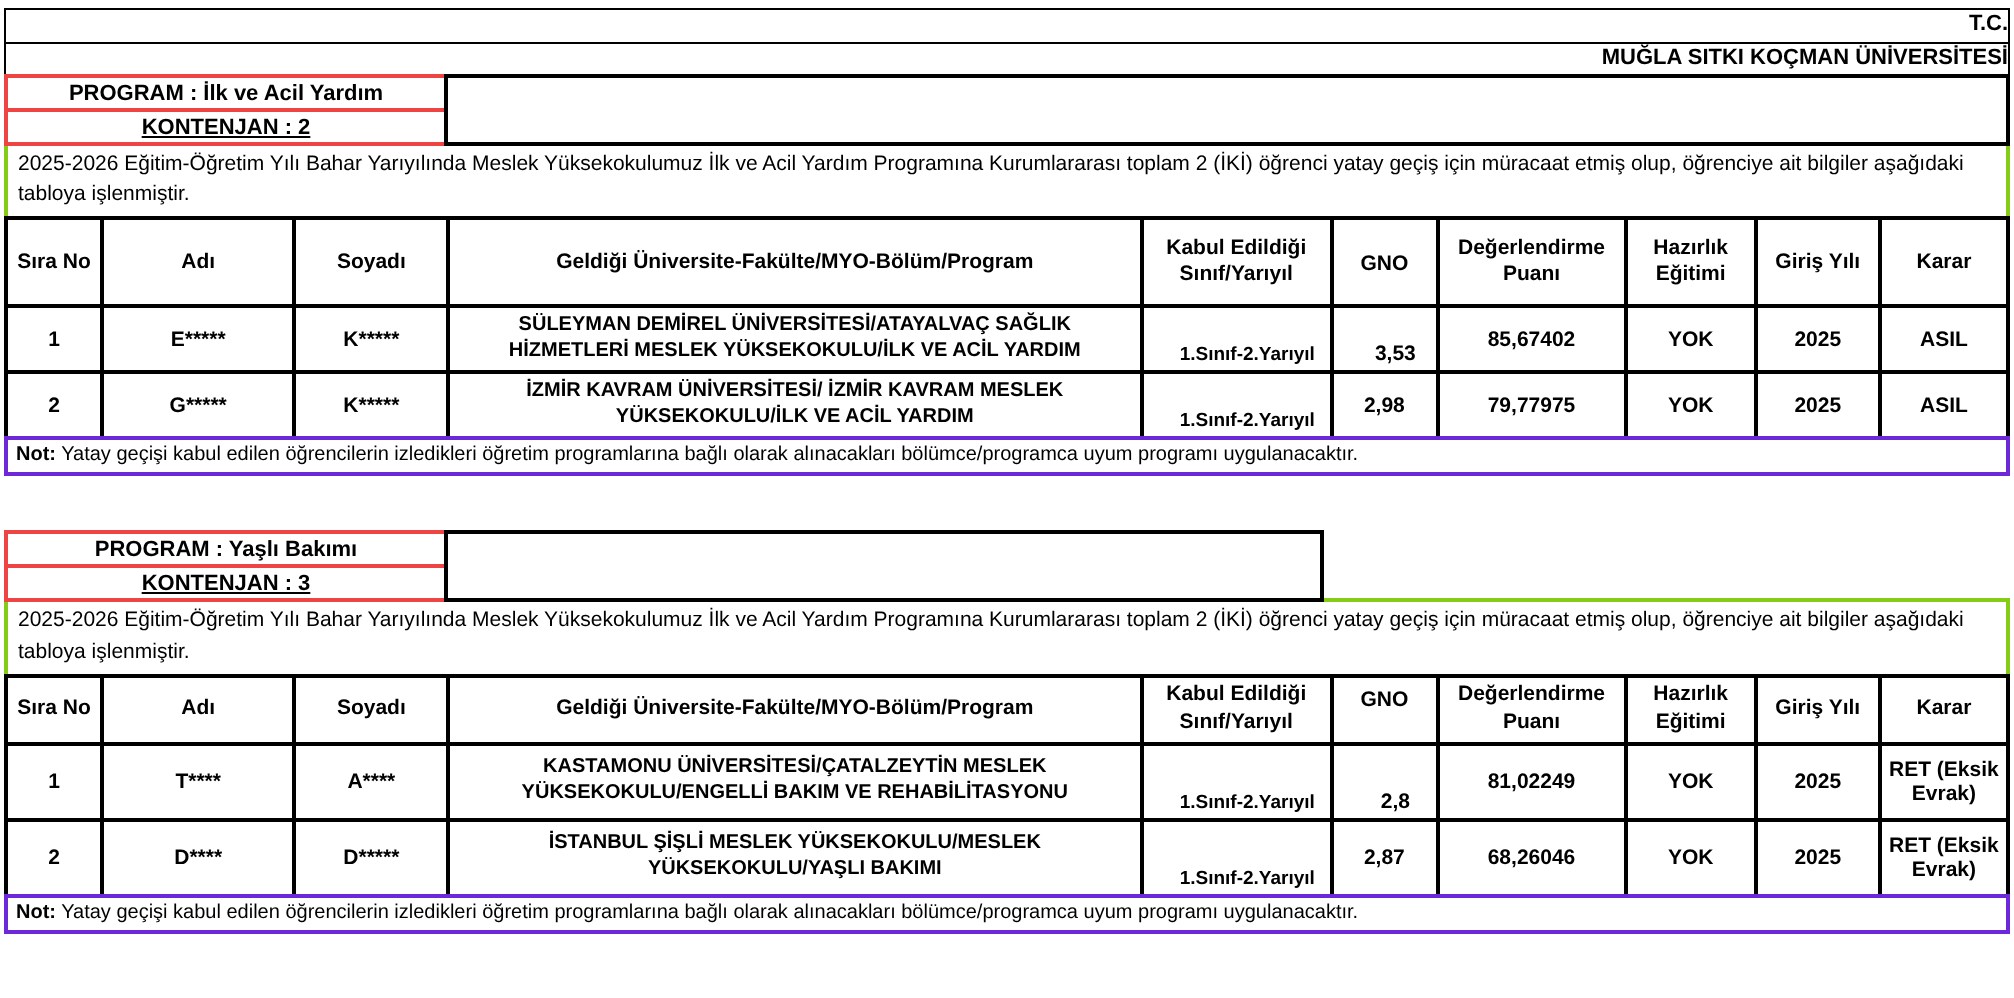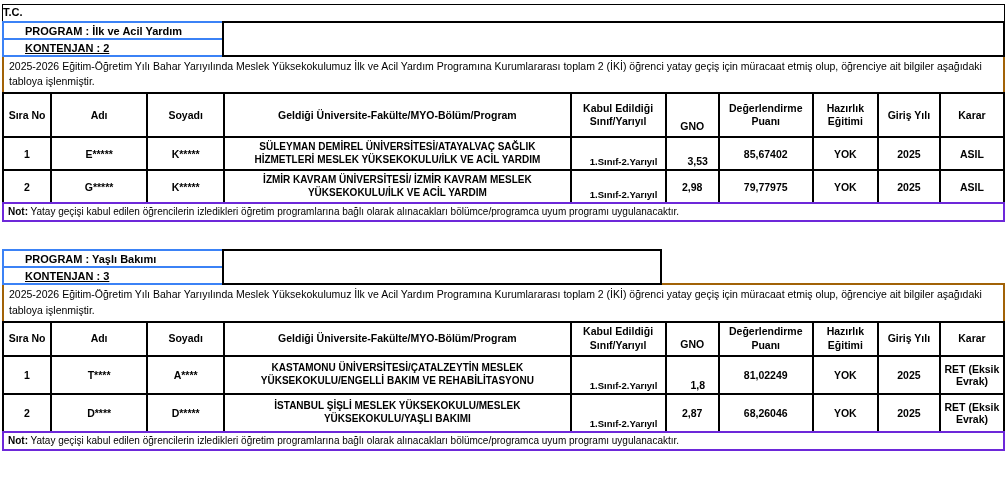--- a/index.html
+++ b/index.html
@@ -8,42 +8,42 @@
     width: 1007px; height: 499px;
     font-family: "Liberation Sans", sans-serif;
     color: #000;
     overflow: hidden;
   }
   .doc { width: 1003px; margin: 4px 2px 0 2px; }
 
   
   .title-block { border: 1px solid #000; }
   .title-row {
-    text-align: left; font-weight: bold; font-size: 11px;
+    text-align: right; font-weight: bold; font-size: 11px;
     height: 16px; line-height: 15px;
     overflow: hidden; white-space: nowrap;
   }
   .title-row + .title-row { border-top: 1px solid #000; }
 
   
   .prog-block { display: flex; margin-top: -1px; position: relative; }
   .prog-left { width: 222px; flex: none; }
   .prog-cell {
-    border: 2px solid #3b82f6; background: #fff;
+    border: 2px solid #ef4444; background: #fff;
     height: 19px; line-height: 14px; padding: 1px 21px;
-    font-weight: bold; font-size: 11px; white-space: nowrap; overflow: hidden;
+    font-weight: bold; font-size: 11px; white-space: nowrap; overflow: hidden; text-align: center;
   }
   .prog-cell + .prog-cell { margin-top: -2px; text-decoration: underline; }
   .prog-empty { border: 2px solid #000; margin-left: -2px; height: 36px; }
   .sec1 .prog-empty { flex: 1; }
   .sec2 .prog-empty { flex: 0 0 440px; }
 
   
   .intro-box {
-    border: 2px solid #a16207; margin-top: -2px;
+    border: 2px solid #84cc16; margin-top: -2px;
     padding: 2px 5px 3px 5px;
     font-size: 10.5px; font-weight: normal; line-height: 1.45;
   }
 
   
   table.data-table {
     width: 100%; border-collapse: collapse; table-layout: fixed;
     margin-top: -2px;
   }
   .data-table th, .data-table td {
@@ -52,21 +52,21 @@
     text-align: center; vertical-align: middle;
     padding: 1px 3px; overflow: hidden;
   }
   .sec1 thead tr { height: 44px; }
   .sec1 tbody tr { height: 33px; }
   .sec2 thead tr { height: 34px; }
   .sec2 tbody tr { height: 38px; }
   .data-table td.univ { font-size: 10px; line-height: 1.25; }
   .data-table td.kabul { font-size: 9.5px; }
   .data-table .vb { vertical-align: bottom; padding-bottom: 2px; padding-left: 14px; }
-  .data-table th.gno-h { vertical-align: bottom; padding-bottom: 3px; }
+  .data-table th.gno-h { vertical-align: bottom; padding-bottom: 13px; }
   .data-table th { line-height: 1.3; }
 
   
   .note-box {
     border: 2px solid #6d28d9; margin-top: -2px;
     padding: 2px 4px 3px 4px;
     font-size: 10px; font-weight: normal; white-space: nowrap; overflow: hidden;
   }
   .note-box b { font-weight: bold; }
 
@@ -83,20 +83,21 @@
   col.c-giris { width: 6.2%; }
   col.c-karar { width: 6.4%; }
 </style>
 </head>
 <body>
 
 <div class="doc">
 
   <div class="title-block">
     <div class="title-row">T.C.</div>
+    <div class="title-row">MUĞLA SITKI KOÇMAN ÜNİVERSİTESİ</div>
   </div>
 
   <div class="sec1">
     <div class="prog-block">
       <div class="prog-left">
         <div class="prog-cell">PROGRAM : İlk ve Acil Yardım</div>
         <div class="prog-cell">KONTENJAN : 2</div>
       </div>
       <div class="prog-empty"></div>
     </div>
@@ -199,21 +200,21 @@
           <th>Karar</th>
         </tr>
       </thead>
       <tbody>
         <tr>
           <td>1</td>
           <td>T****</td>
           <td>A****</td>
           <td class="univ">KASTAMONU ÜNİVERSİTESİ/ÇATALZEYTİN MESLEK YÜKSEKOKULU/ENGELLİ BAKIM VE REHABİLİTASYONU</td>
           <td class="kabul vb">1.Sınıf-2.Yarıyıl</td>
-          <td class="vb">1,8</td>
+          <td class="vb">2,8</td>
           <td>81,02249</td>
           <td>YOK</td>
           <td>2025</td>
           <td>RET (Eksik Evrak)</td>
         </tr>
         <tr>
           <td>2</td>
           <td>D****</td>
           <td>D*****</td>
           <td class="univ">İSTANBUL ŞİŞLİ MESLEK YÜKSEKOKULU/MESLEK YÜKSEKOKULU/YAŞLI BAKIMI</td>

